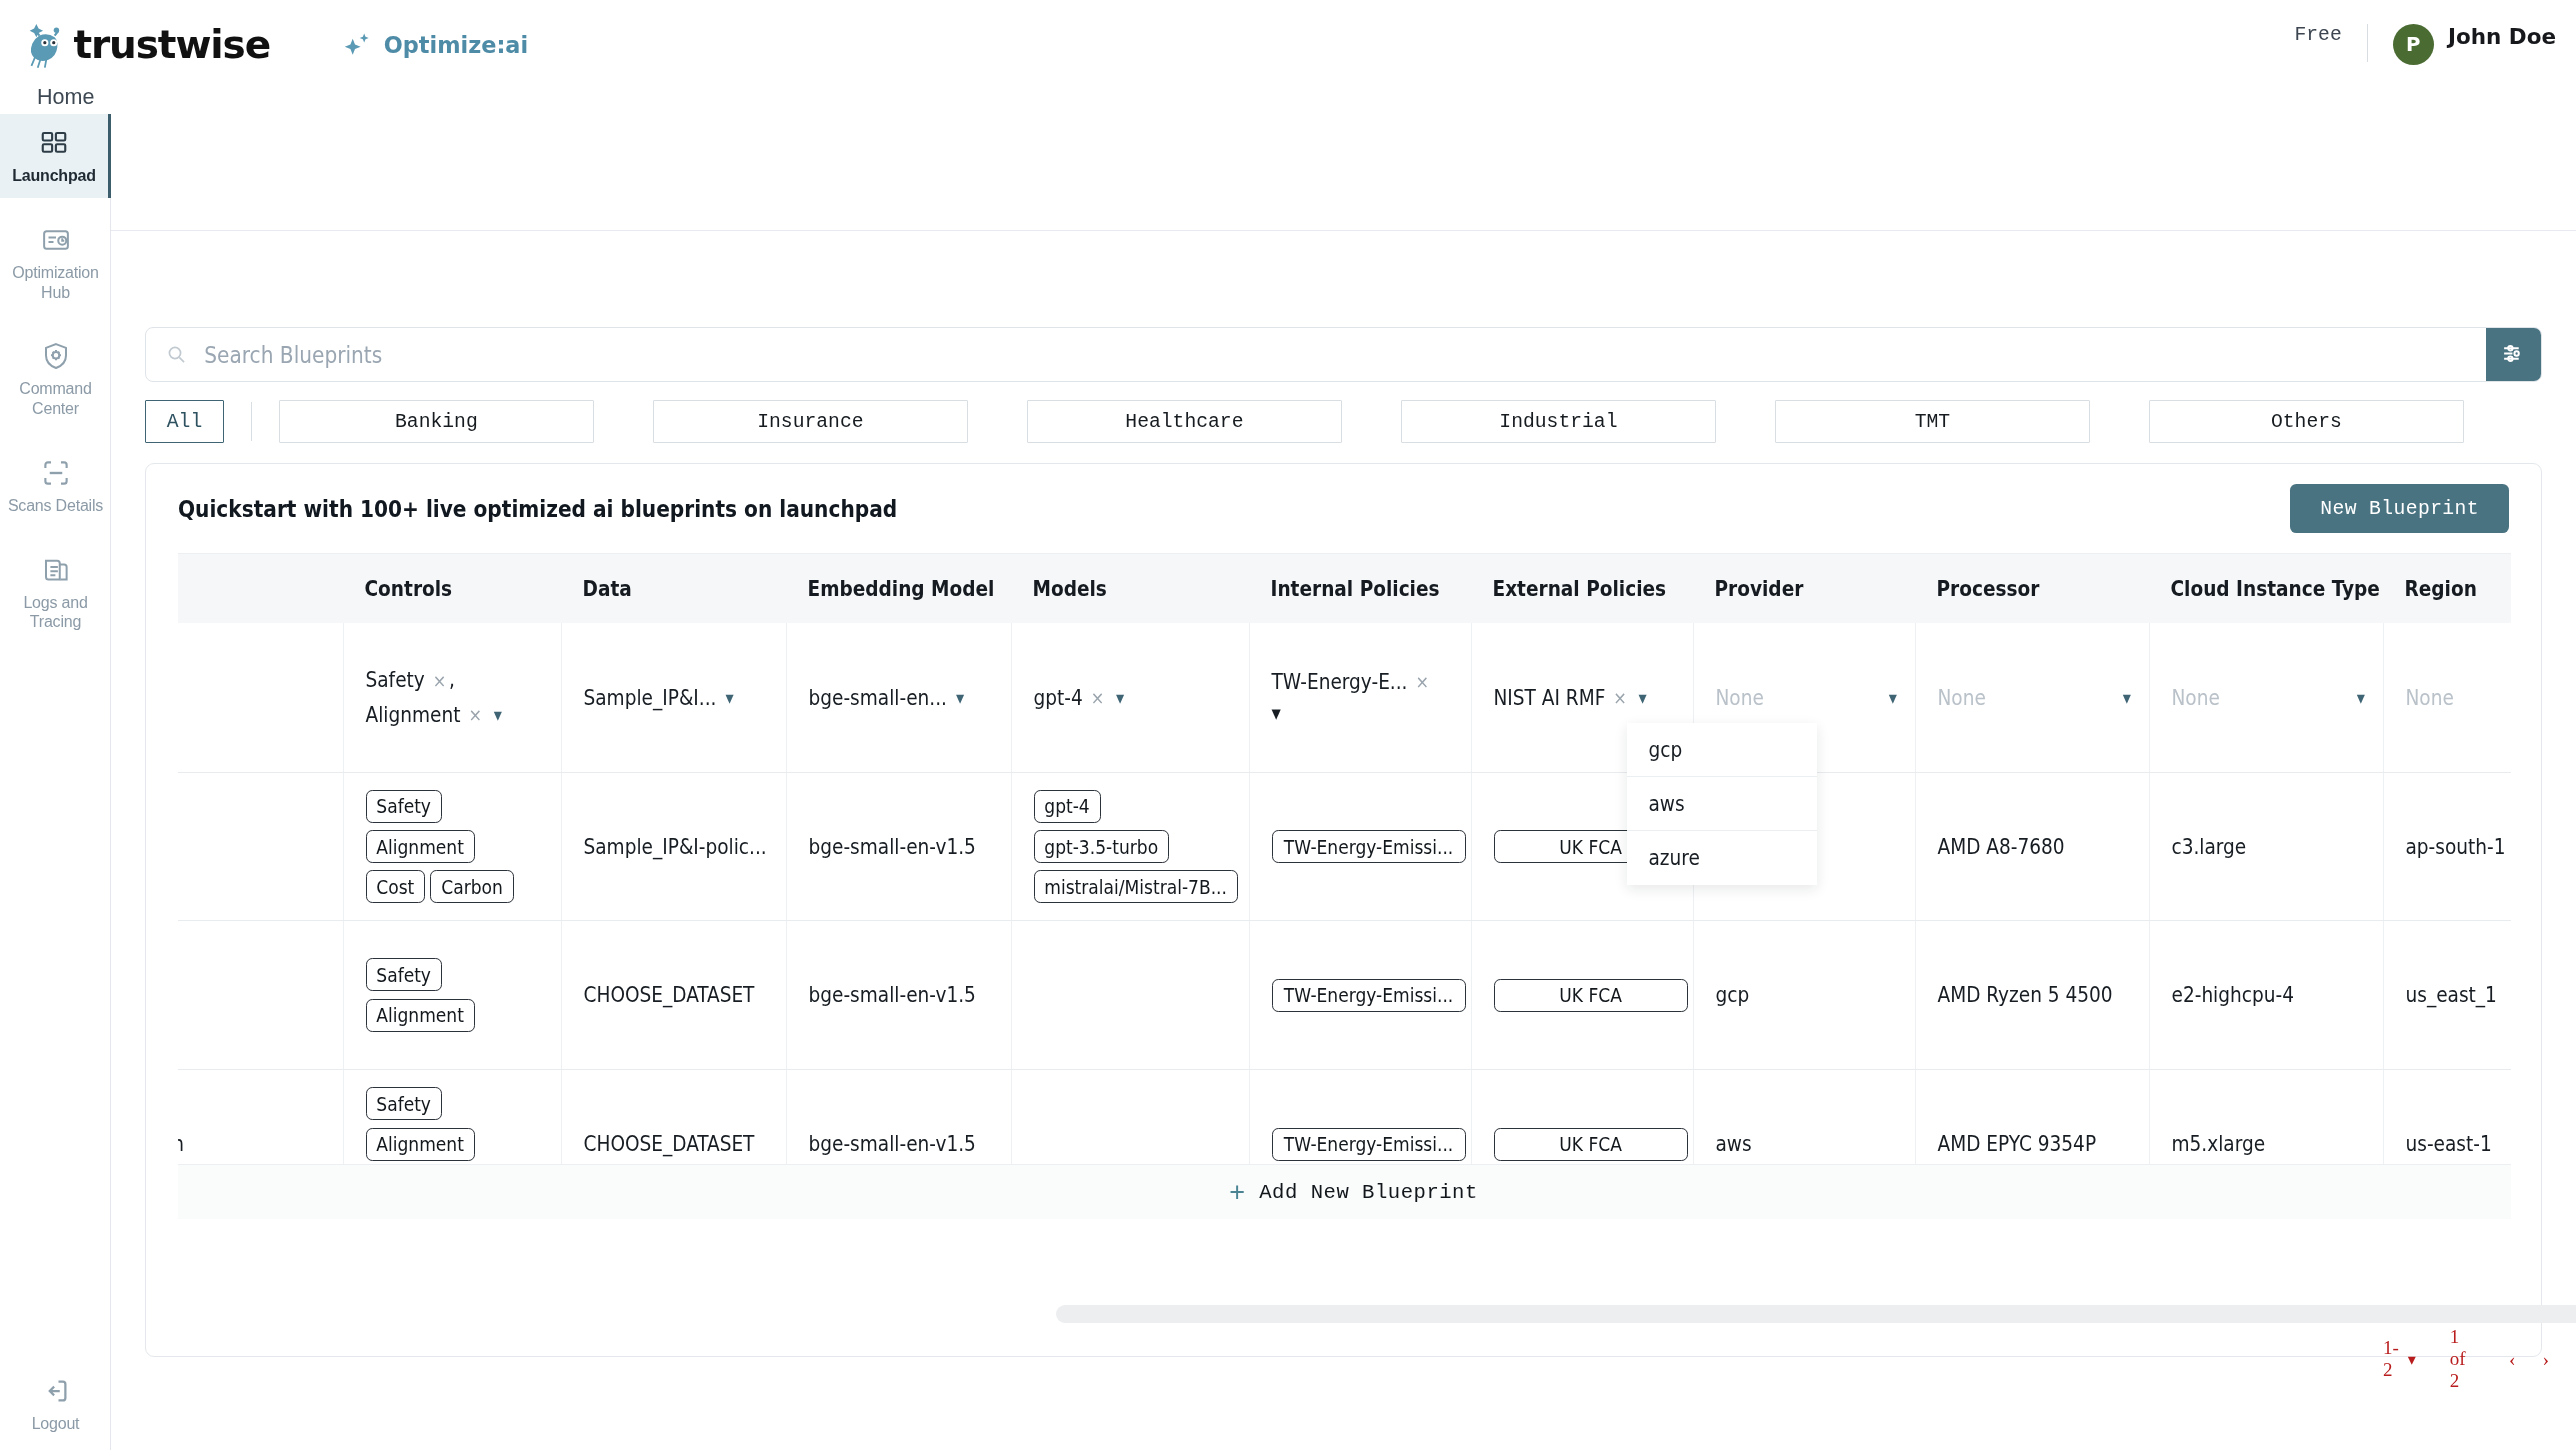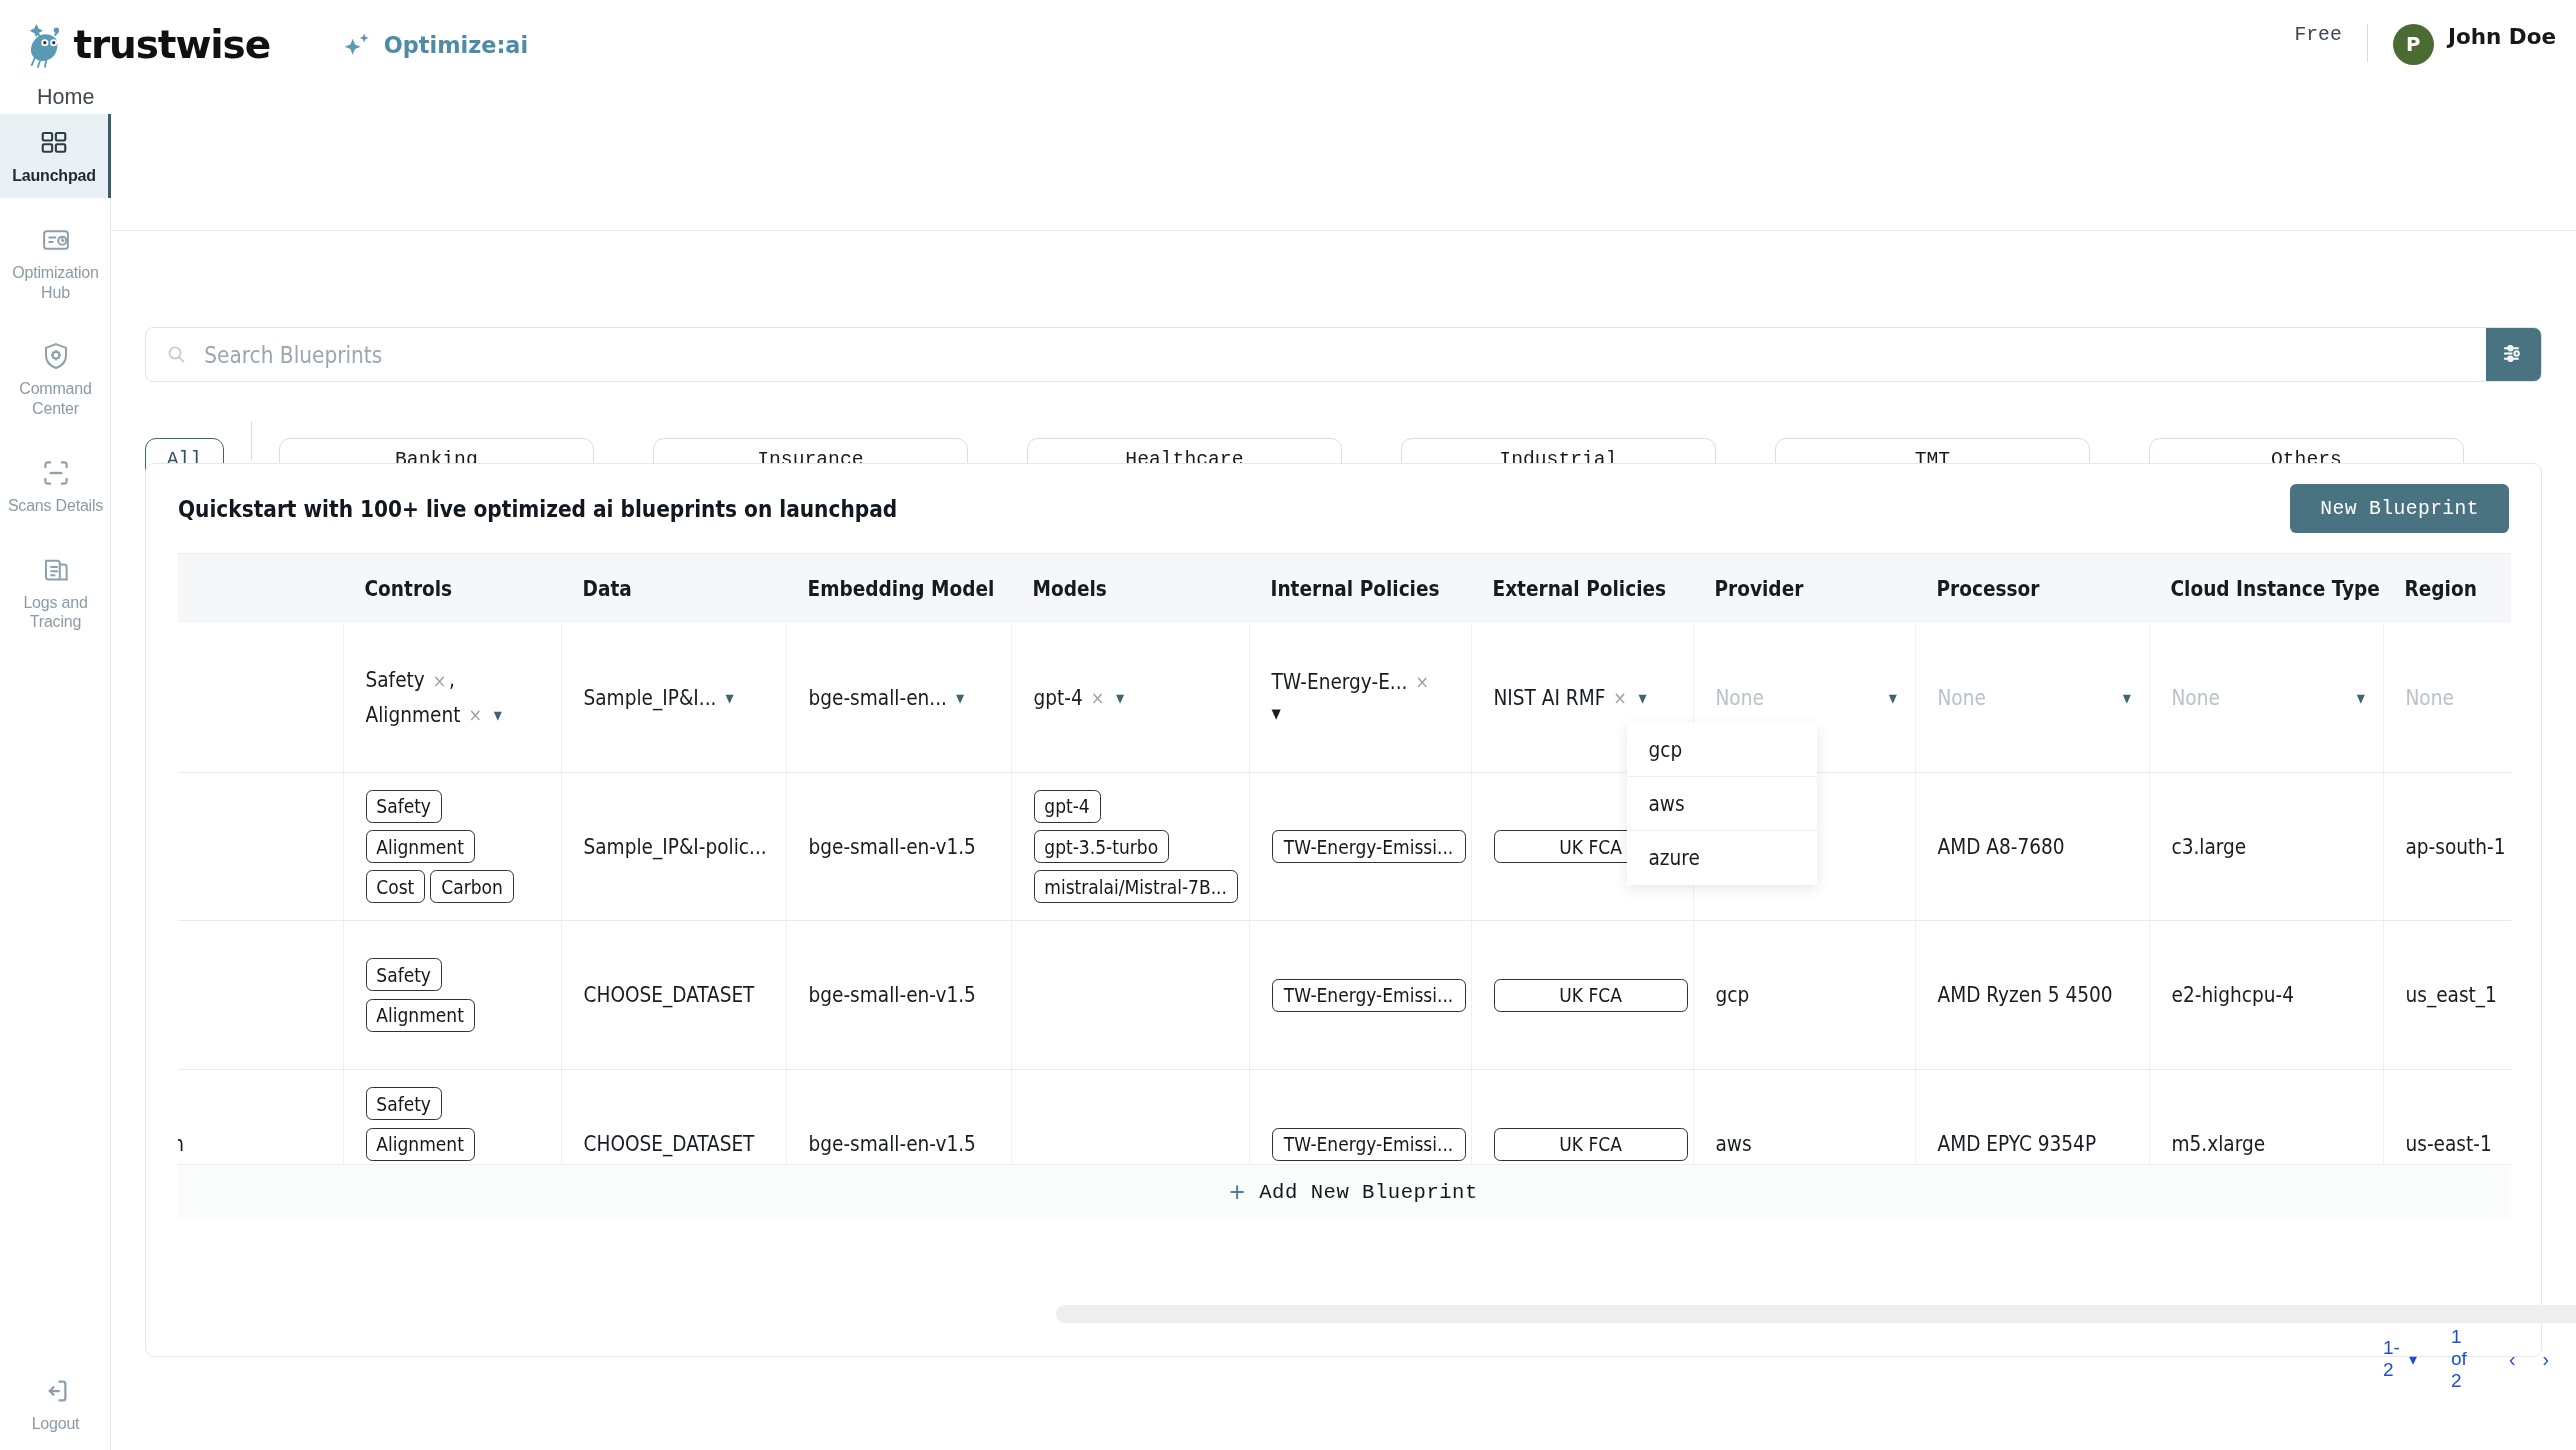--- a/index.html
+++ b/index.html
@@ -101,25 +101,24 @@
   .filter-btn {
     width: 55px; height: 55px; background: #4a7382;
     display: flex; align-items: center; justify-content: center;
     cursor: pointer; flex: 0 0 55px;
   }
   .filter-btn svg { width: 25px; height: 25px; color: #ffffff; }
 
   
   .tabs { position: absolute; top: 286px; left: 34px; display: flex; align-items: center; }
   .tab {
-    height: 43px; border: 0.9px solid #d9dee3; border-radius: 11px;
+    height: 43px; border: 0.9px solid #d9dee3; border-radius: 1px;
     background: #fff; display: flex; align-items: center; justify-content: center;
     font-size: 19.7px; color: #171c21; cursor: pointer;
     font-family: "Liberation Mono", monospace;
-    margin-top: 38px;
   }
   .tab.all { width: 79px; border: 0.9px solid #3f6575; color: #2f5261; }
   .tab-sep { width: 0.9px; height: 39px; background: #d9dee3; margin: 0 27px; }
   .tab.wide { width: 315px; margin-right: 59px; }
   .tab.wide:last-child { margin-right: 0; }
 
   
   .card {
     position: absolute; top: 349px; left: 34px; width: 2397px; height: 894px;
     border: 0.9px solid #e4e8ec; border-radius: 9px; background: #fff;
@@ -210,22 +209,22 @@
     font-family: "Liberation Mono", monospace;
   }
   .hscroll {
     position: absolute; top: 1191px; left: 945px; width: 1556px; height: 18px;
     background: #eceef0; border-radius: 9px; z-index: 40;
   }
 
   
   .pager {
     position: absolute; top: 1212px; left: 2272px;
-    display: flex; align-items: center; color: #1d4ed8; font-size: 19px;
-    font-family: Liberation Sans, sans-serif;
+    display: flex; align-items: center; color: #b91c1c; font-size: 19px;
+    font-family: Liberation Serif, serif;
   }
   .pager .grp { display: flex; align-items: center; margin-right: 34px; cursor: pointer; }
   .pager .cv { margin-left: 9px; font-size: 16px; }
   .pager .ofx { margin-right: 32px; }
   .pager .arw { margin-right: 27px; cursor: pointer; font-size: 19.7px; }
 </style>
 </head>
 <body>
 
 <div class="topbar">

